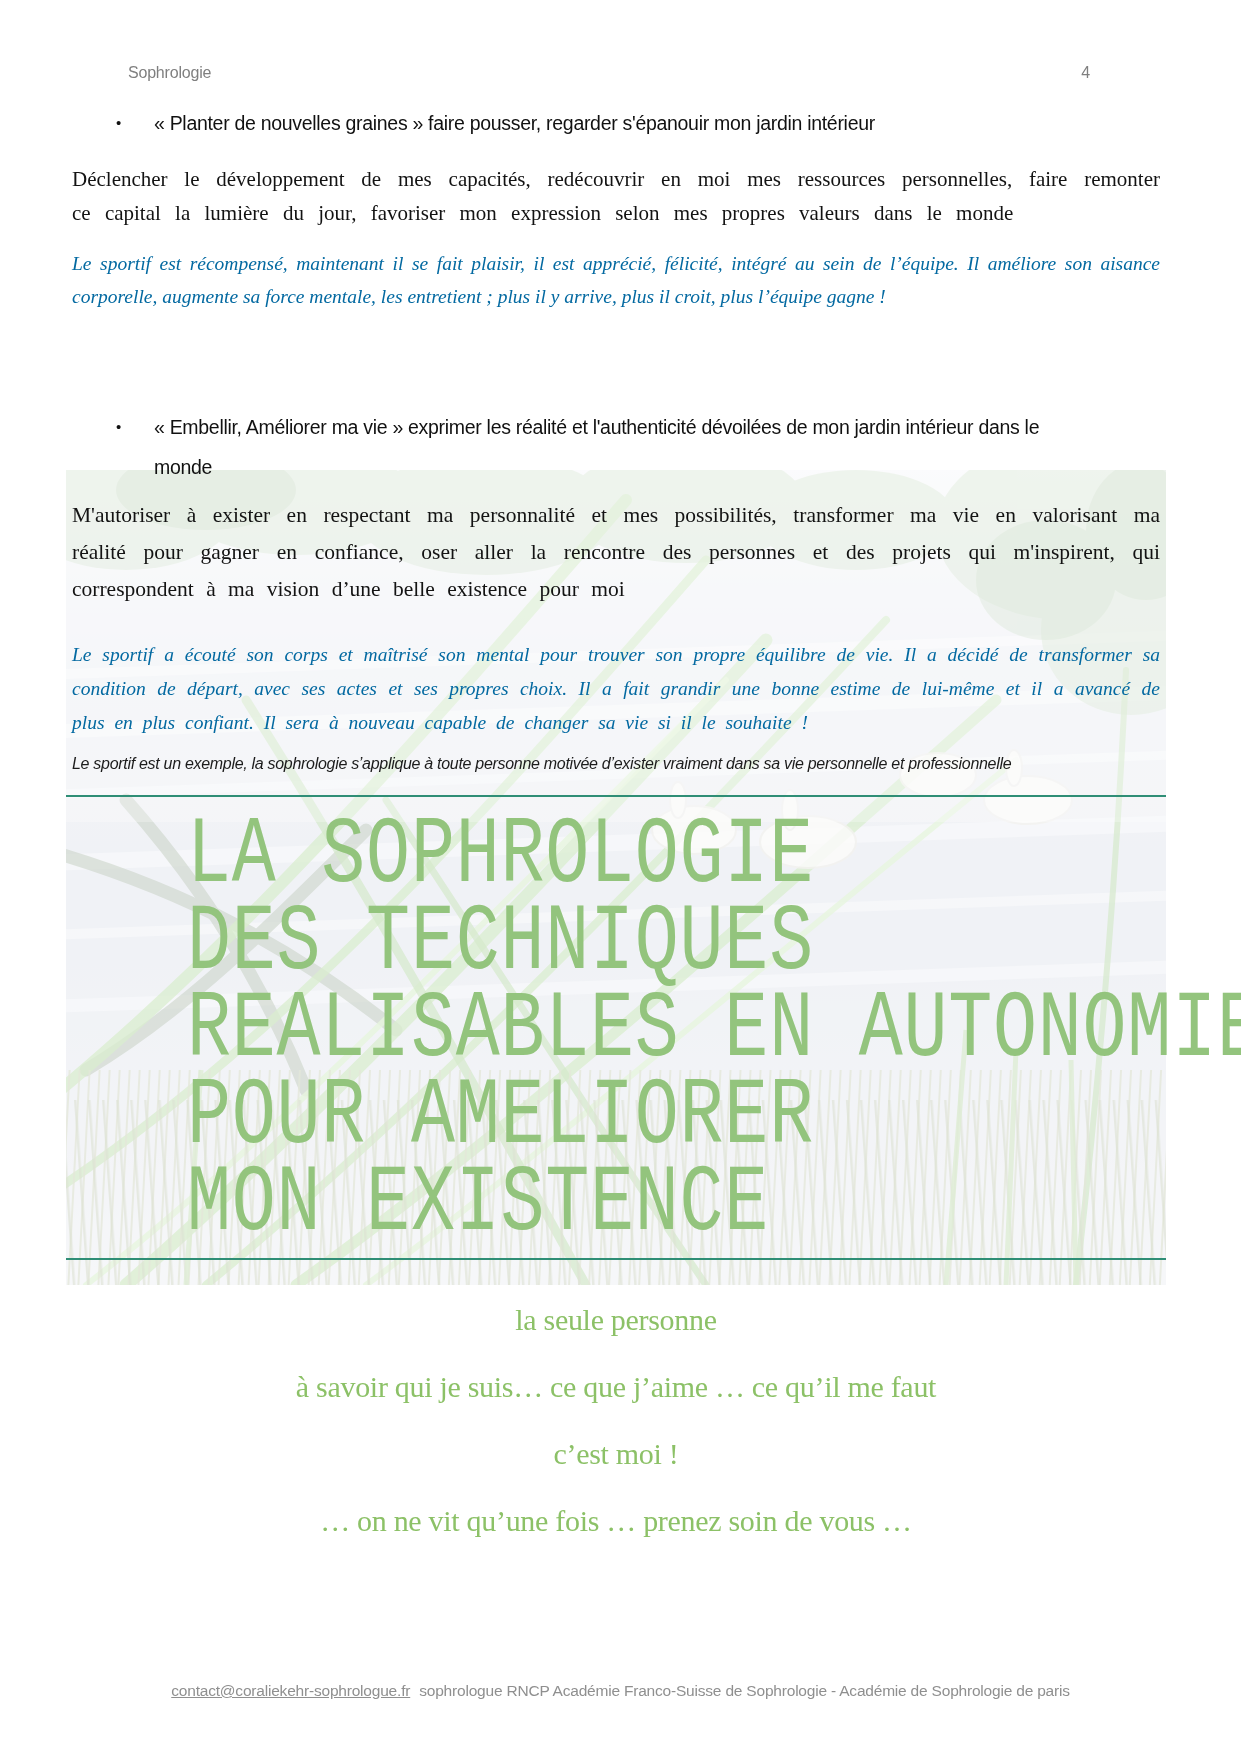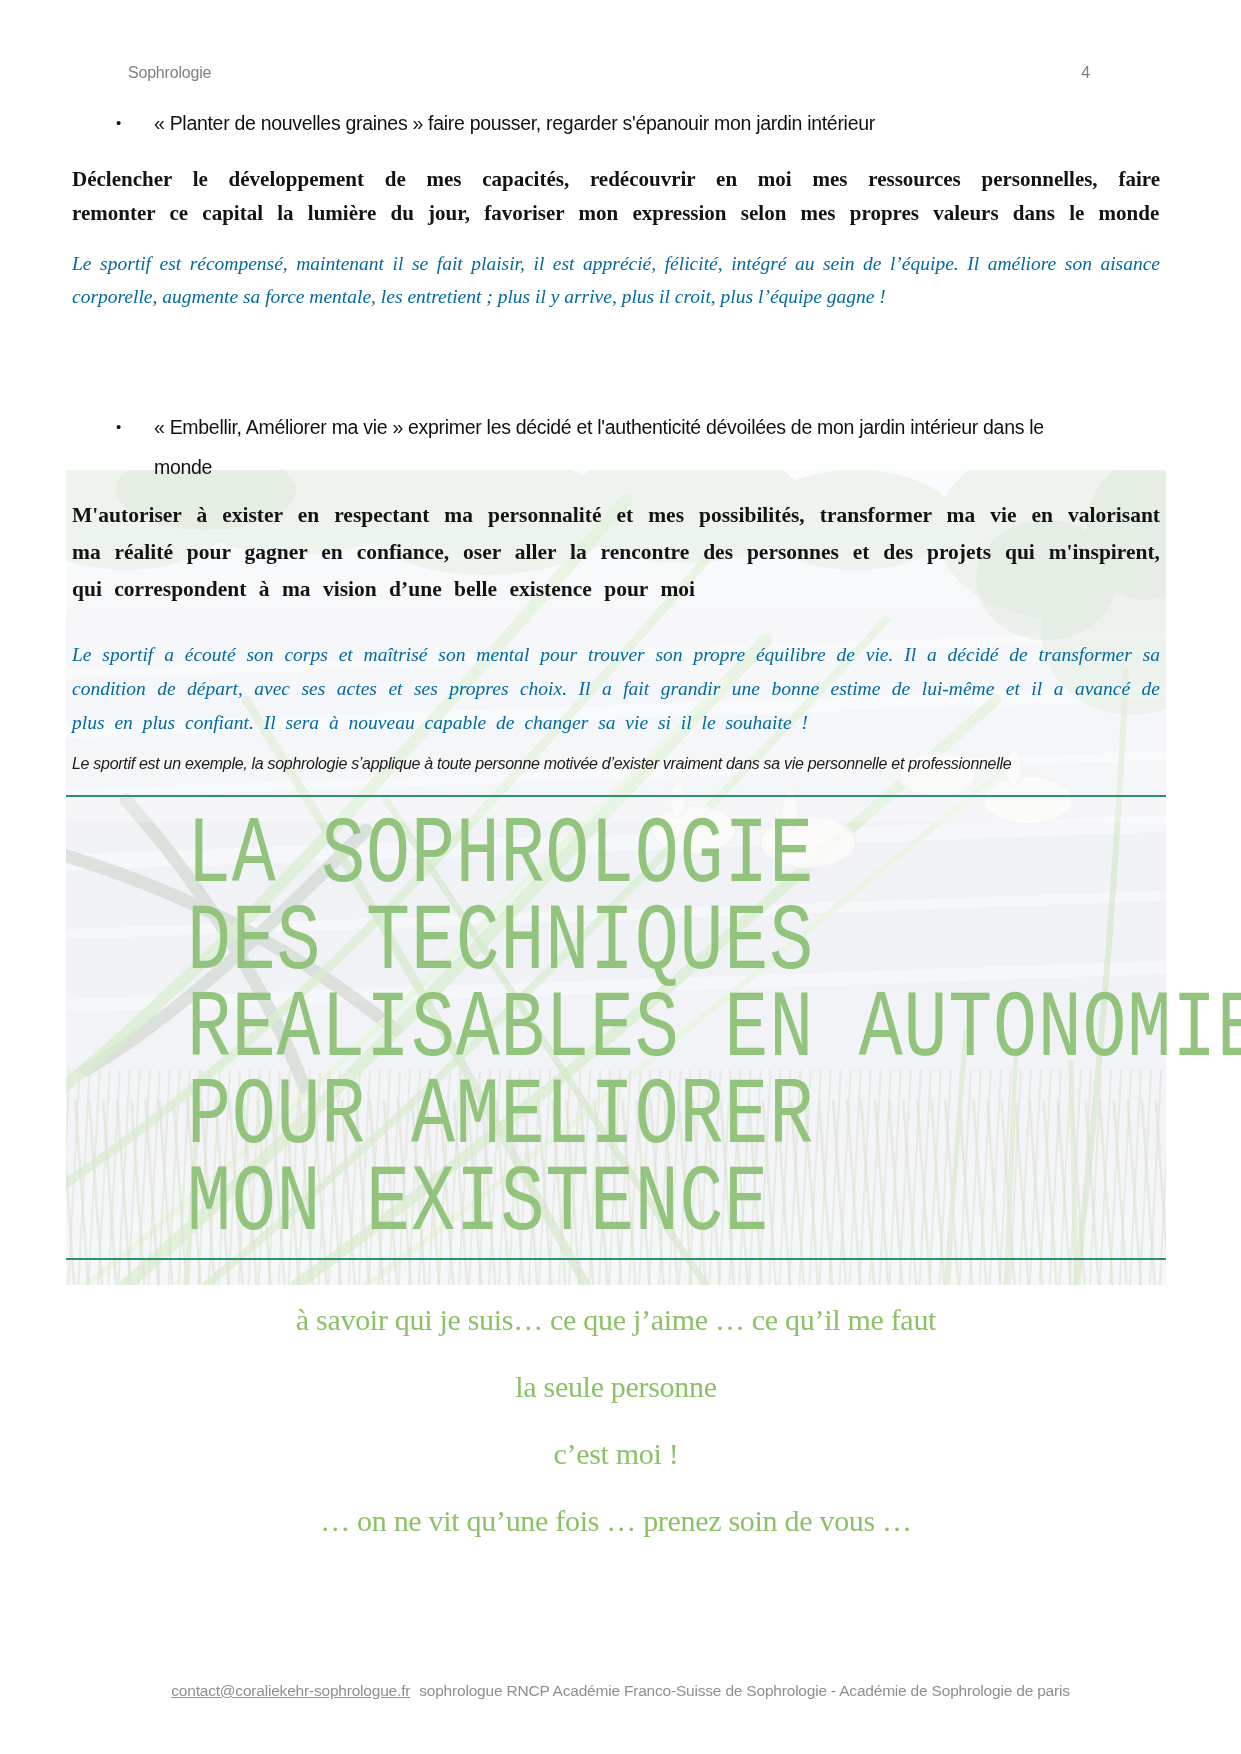--- a/index.html
+++ b/index.html
@@ -15,21 +15,21 @@
   .header{display:flex;justify-content:space-between;padding-top:64px;
           color:#7f7f7f;font-size:16px;letter-spacing:-0.2px;}
   .header .title{padding-left:62px;}
   .header .pageno{margin-right:76px;}
 
   .bullet{display:flex;margin-top:27px;font-size:19.5px;line-height:28px;
           letter-spacing:-0.3px;color:#111;}
   .bullet .dot{flex:0 0 38px;padding-left:50px;text-align:left;font-size:15px;}
   .bullet.second{margin-top:94px;line-height:40px;}
   .bullet.second .txt{max-width:930px;}
-  .p-bold{margin:25px 6px 0;font-family:"Liberation Serif",serif;font-weight:700;
+  .p-bold{margin:25px 6px 0;font-family:"Liberation Serif",serif;font-weight:400;
           font-size:21px;line-height:34px;text-align:justify;color:#131313;word-spacing:9px;}
   .p-bold.two{margin-top:10px;font-size:21.5px;line-height:37px;word-spacing:7px;}
   .p-italic{margin:17px 6px 0;font-family:"Liberation Serif",serif;font-style:italic;
             font-size:19.5px;line-height:33px;text-align:justify;color:#0369a1;}
   .p-italic.two{margin-top:30px;line-height:34px;word-spacing:5px;}
   .p-note{margin:13px 6px 0;font-family:Liberation Sans, sans-serif;font-style:italic;
           font-size:16px;line-height:22px;color:#1c1c1c;letter-spacing:-0.3px;}
 
   .divider{margin-top:20px;height:0;border-top:2px solid #2f8e76;}
   .divider.bottom{margin-top:0;}
@@ -155,21 +155,21 @@
       <span class="dot">•</span>
       <span class="txt">« Planter de nouvelles graines » faire pousser, regarder s'épanouir mon jardin intérieur</span>
     </div>
 
     <p class="p-bold">Déclencher le développement de mes capacités, redécouvrir en moi mes ressources personnelles, faire remonter ce capital la lumière du jour, favoriser mon expression selon mes propres valeurs dans le monde</p>
 
     <p class="p-italic">Le sportif est récompensé, maintenant il se fait plaisir, il est apprécié, félicité, intégré au sein de l’équipe. Il améliore son aisance corporelle, augmente sa force mentale, les entretient ; plus il y arrive, plus il croit, plus l’équipe gagne !</p>
 
     <div class="bullet second">
       <span class="dot">•</span>
-      <span class="txt">« Embellir, Améliorer ma vie » exprimer les décidé et l'authenticité dévoilées de mon jardin intérieur dans le monde</span>
+      <span class="txt">« Embellir, Améliorer ma vie » exprimer les réalité et l'authenticité dévoilées de mon jardin intérieur dans le monde</span>
     </div>
 
     <p class="p-bold two">M'autoriser à exister en respectant ma personnalité et mes possibilités, transformer ma vie en valorisant ma réalité pour gagner en confiance, oser aller la rencontre des personnes et des projets qui m'inspirent, qui correspondent à ma vision d’une belle existence pour moi</p>
 
     <p class="p-italic two">Le sportif a écouté son corps et maîtrisé son mental pour trouver son propre équilibre de vie. Il a décidé de transformer sa condition de départ, avec ses actes et ses propres choix. Il a fait grandir une bonne estime de lui-même et il a avancé de plus en plus confiant. Il sera à nouveau capable de changer sa vie si il le souhaite !</p>
 
     <p class="p-note">Le sportif est un exemple, la sophrologie s’applique à toute personne motivée d’exister vraiment dans sa vie personnelle et professionnelle</p>
 
     <div class="divider"></div>
 
@@ -177,22 +177,22 @@
       <span class="line">LA SOPHROLOGIE</span>
       <span class="line">DES TECHNIQUES</span>
       <span class="line">REALISABLES EN AUTONOMIE</span>
       <span class="line">POUR AMELIORER</span>
       <span class="line">MON EXISTENCE</span>
     </div>
 
     <div class="divider bottom"></div>
 
     <div class="quotes">
+      <div class="qline">la seule personne</div>
       <div class="qline">à savoir qui je suis… ce que j’aime … ce qu’il me faut</div>
-      <div class="qline">la seule personne</div>
       <div class="qline">c’est moi !</div>
       <div class="qline">… on ne vit qu’une fois … prenez soin de vous …</div>
     </div>
 
   </div>
 
   <div class="footer">
     <span class="email">contact@coraliekehr-sophrologue.fr</span><span class="credits">sophrologue RNCP  Académie Franco-Suisse de Sophrologie - Académie de Sophrologie de paris</span>
   </div>
 

